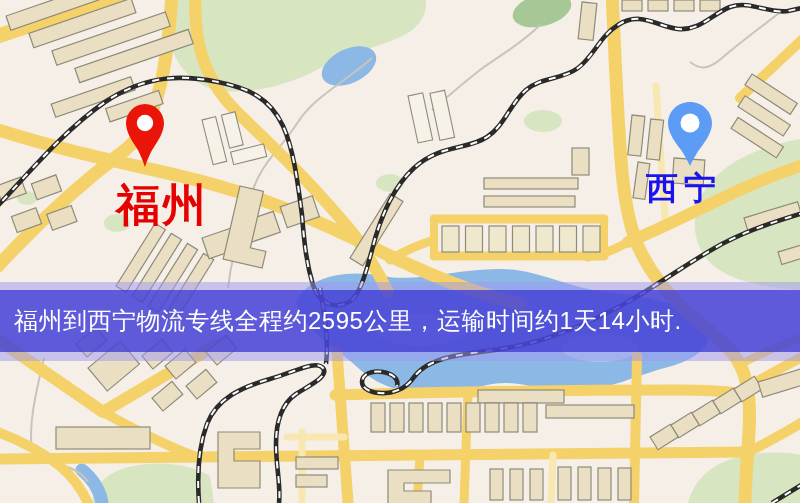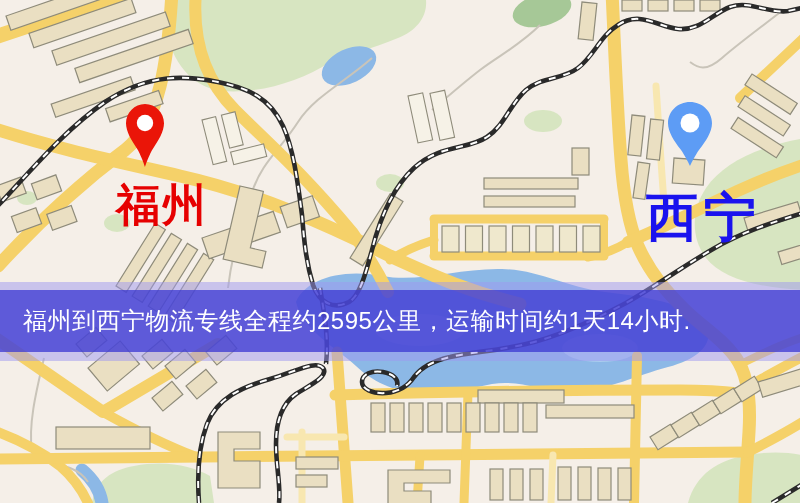--- a/index.html
+++ b/index.html
@@ -27,28 +27,28 @@
 
   
   .pin{position:absolute;line-height:0;}
   .pin-origin{left:126px;top:104px;color:var(--pin_origin,#ea1508);}
   .pin-dest{left:668px;top:102px;color:var(--pin_dest,#5d9cf5);}
   .city-label{
     position:absolute;font-family:"Liberation Serif","DejaVu Serif",serif;
     font-weight:700;white-space:nowrap;
   }
   .origin-label{left:88px;top:176px;font-size:44px;letter-spacing:2px;color:var(--label_origin,#e60000);margin-left:28px;}
-  .dest-label{left:646px;top:183px;font-size:52px;letter-spacing:6px;color:var(--label_dest,#1a13ee);}
+  .dest-label{left:646px;top:167px;font-size:32px;letter-spacing:6px;color:var(--label_dest,#1a13ee);}
 
   
   .banner{
     position:absolute;left:0;right:0;top:290px;height:62px;
     background:rgba(73,70,214,0.88);
     display:flex;align-items:center;
-    padding-left:23px;box-sizing:border-box;
+    padding-left:14px;box-sizing:border-box;
   }
   .banner::before{
     content:"";position:absolute;left:0;right:0;top:-8px;height:8px;
     background:rgba(158,152,240,0.5);
   }
   .banner::after{
     content:"";position:absolute;left:0;right:0;bottom:-9px;height:9px;
     background:rgba(158,152,240,0.5);
   }
   .banner-text{

